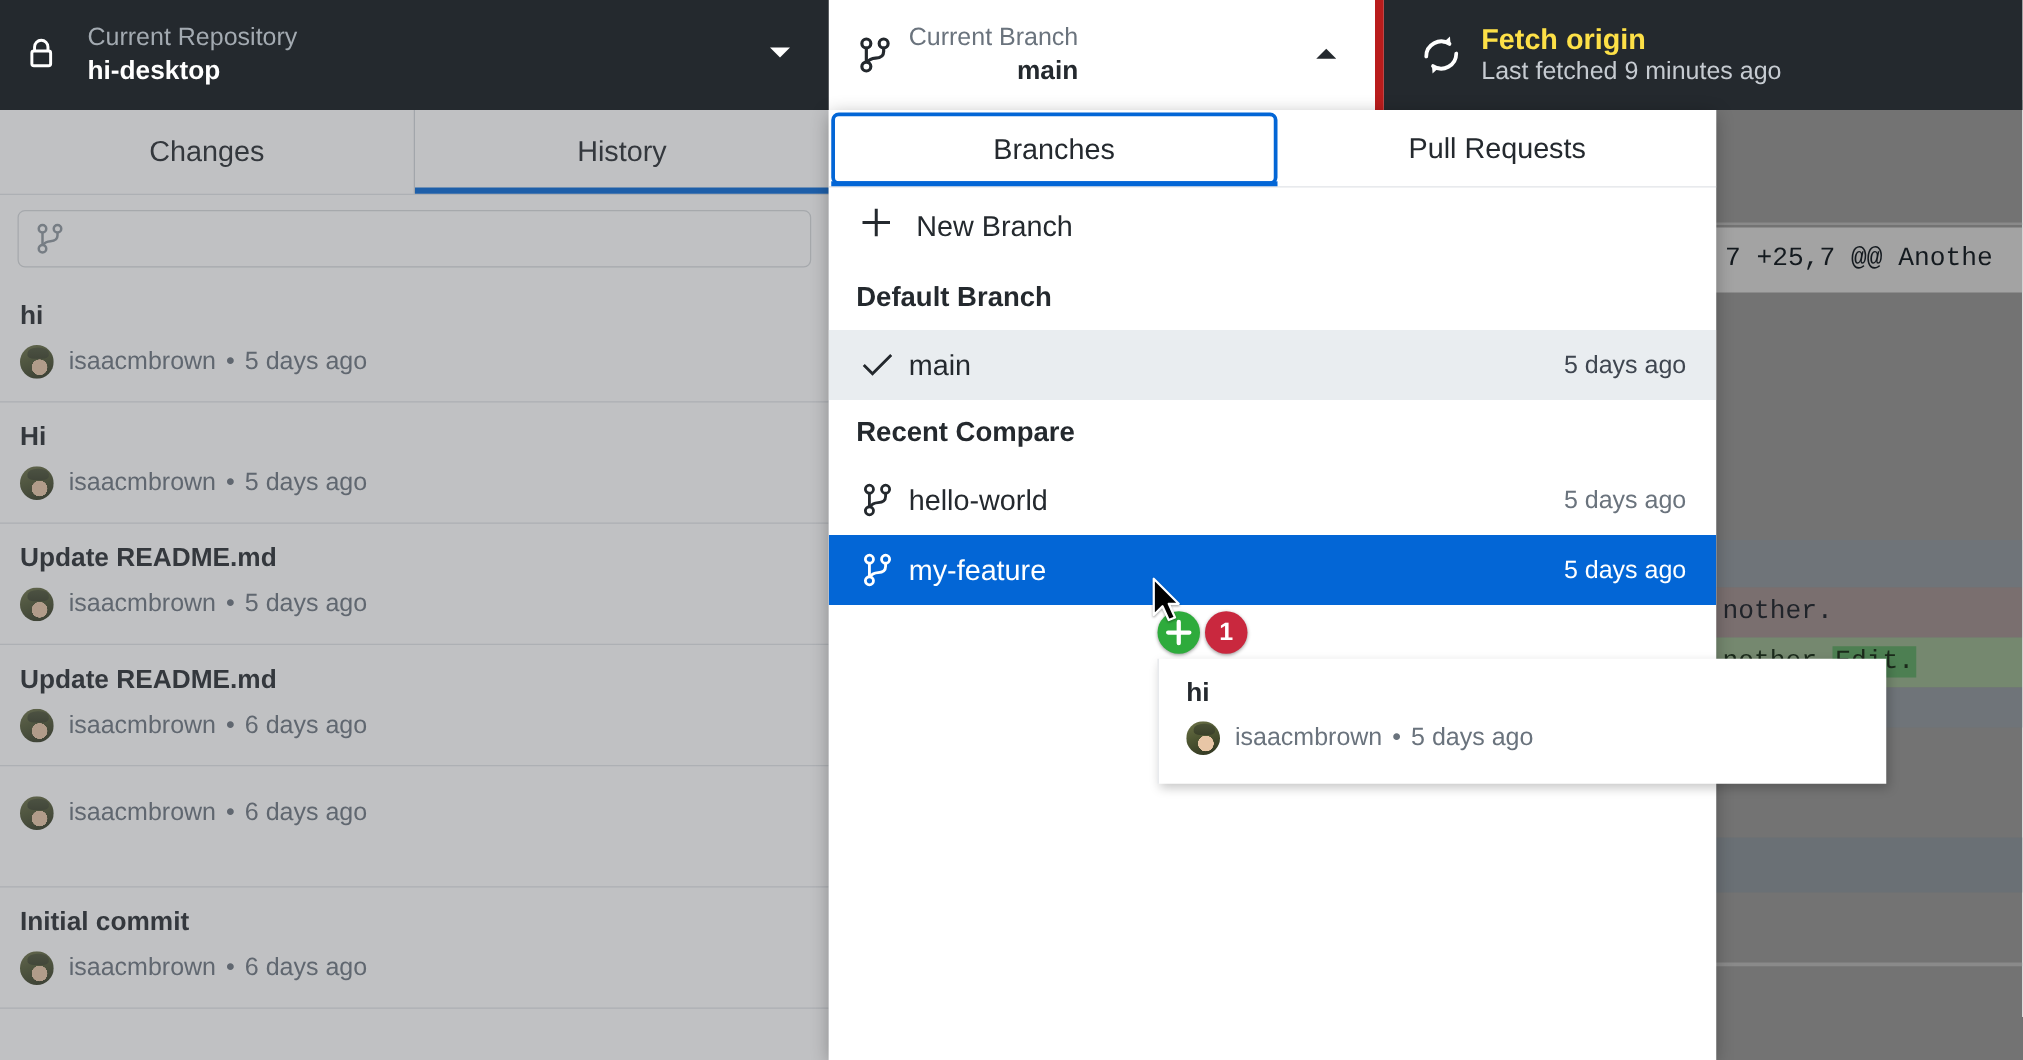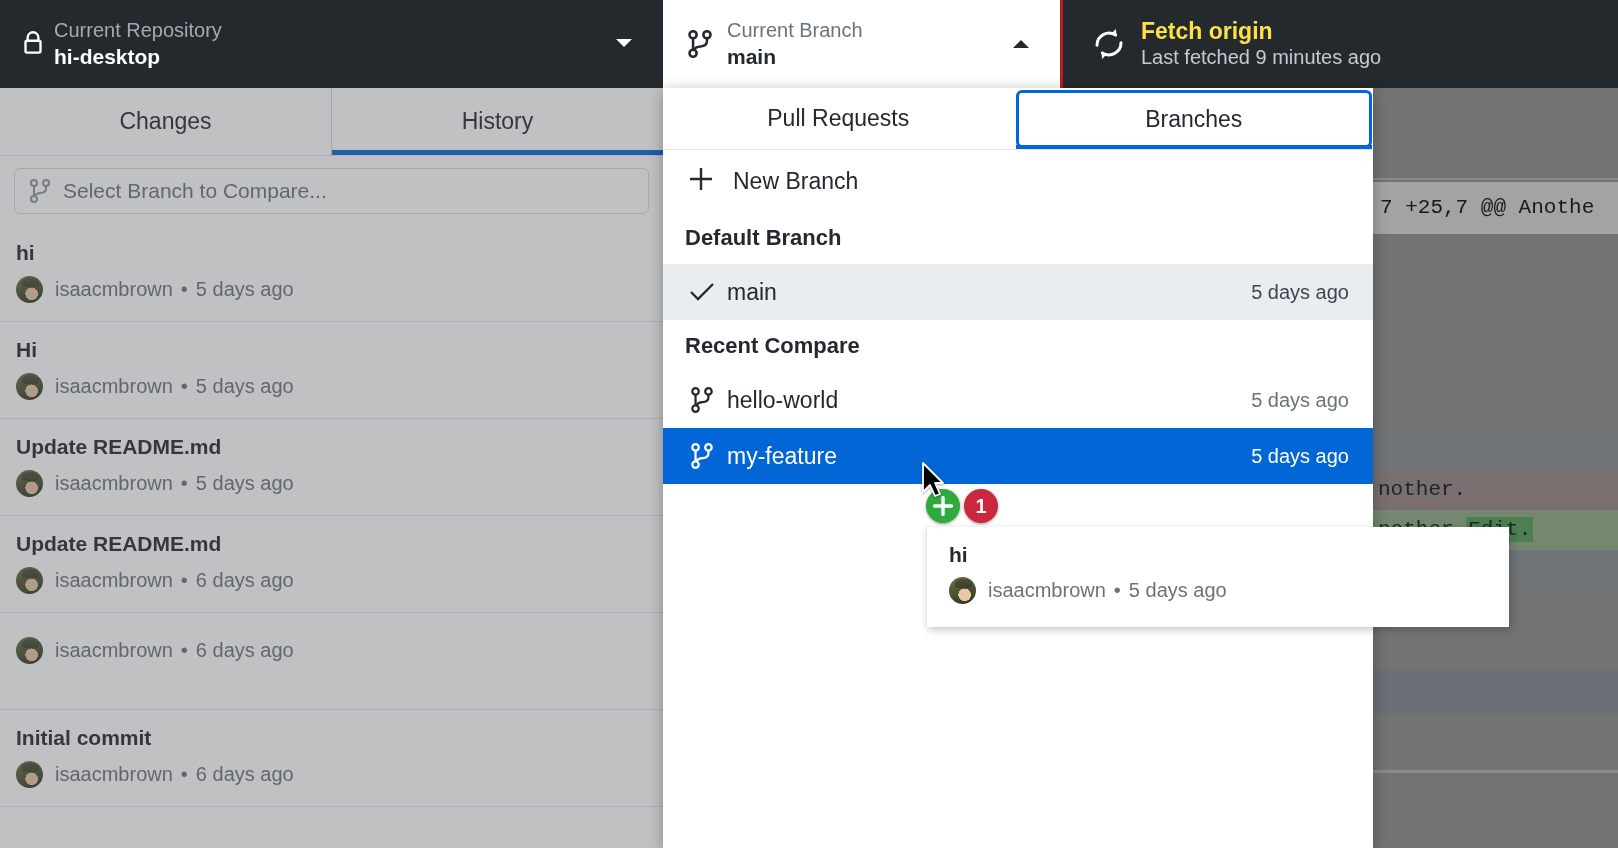--- a/index.html
+++ b/index.html
@@ -41,28 +41,28 @@
   
   .toolbar {
     position: absolute; left: 0; top: 0; width: 1618px; height: 88px;
     background: #24292e; display: flex; align-items: stretch;
   }
   .tb-repo {
     width: 663px; display: flex; align-items: center; padding: 0 18px 0 16px;
     position: relative;
   }
   .tb-repo .lock { width: 34px; flex: 0 0 34px; display:flex; align-items:center; justify-content:center; }
-  .tb-repo .txt { margin-left: 4px; }
+  .tb-repo .txt { margin-left: 20px; }
   .tb-label { color: #a3aab1; font-size: 20px; line-height: 25px; }
   .tb-value { color: #ffffff; font-size: 21px; font-weight: bold; line-height: 27px; }
   .tb-caret { position: absolute; right: 30px; top: 50%; transform: translateY(-50%); }
 
   .tb-branch {
-    width: 400px; background: #ffffff; display: flex; align-items: center;
-    padding: 0 18px 0 20px; position: relative; border-right: 3px solid #b91c1c;
+    width: 444px; background: #ffffff; display: flex; align-items: center;
+    padding: 0 18px 0 20px; position: relative; border-right: 7px solid #b91c1c; text-align: right;
   }
   .tb-branch .bicon { width: 34px; flex: 0 0 34px; display:flex; align-items:center; justify-content:center; }
   .tb-branch .txt { margin-left: 10px; }
   .tb-branch .tb-label { color: #6a737d; }
   .tb-branch .tb-value { color: #24292e; }
 
   .tb-fetch {
     flex: 1; background: #24292e; display: flex; align-items: center; padding-left: 26px;
   }
   .tb-fetch .ficon { width: 40px; flex: 0 0 40px; display:flex; align-items:center; justify-content:center; }
@@ -286,21 +286,20 @@
       <div class="compare-box">
         <div class="ci">
           <svg width="22" height="26" viewBox="0 0 22 26">
             <circle cx="5" cy="5" r="3" fill="none" stroke="#8c959d" stroke-width="2"></circle>
             <circle cx="5" cy="21" r="3" fill="none" stroke="#8c959d" stroke-width="2"></circle>
             <circle cx="17" cy="5" r="3" fill="none" stroke="#8c959d" stroke-width="2"></circle>
             <path d="M5 8v10" stroke="#8c959d" stroke-width="2" fill="none"></path>
             <path d="M17 8v2.4c0 3.1-2.6 4.4-5.6 4.6-2.6.2-4.5 1-5.4 2.6" stroke="#8c959d" stroke-width="2" fill="none"></path>
           </svg>
         </div>
-        <span class="compare-text">Select Branch to Compare...</span>
       </div>
     </div>
 
     <div class="commit-list">
       <div class="commit">
         <div class="commit-title">hi</div>
         <div class="commit-meta">
           <div class="avatar"></div>
           <span class="commit-sub">isaacmbrown</span>
           <span class="commit-sub" style="margin-left:8px">•</span>
@@ -352,25 +351,25 @@
         </div>
       </div>
     </div>
   </div>
 
   <div class="dim"></div>
 
   <div class="foldout">
 
     <div class="fo-tabs">
+      <div class="fo-tab active">
+        <span>Branches</span>
+      </div>
       <div class="fo-tab">
         <span>Pull Requests</span>
-      </div>
-      <div class="fo-tab active">
-        <span>Branches</span>
       </div>
     </div>
 
     <div class="fo-newbranch">
       <div class="plus">
         <svg width="28" height="28" viewBox="0 0 28 28">
           <path d="M14 3v22M3 14h22" stroke="#24292e" stroke-width="2.4"></path>
         </svg>
       </div>
       <span class="lbl">New Branch</span>

